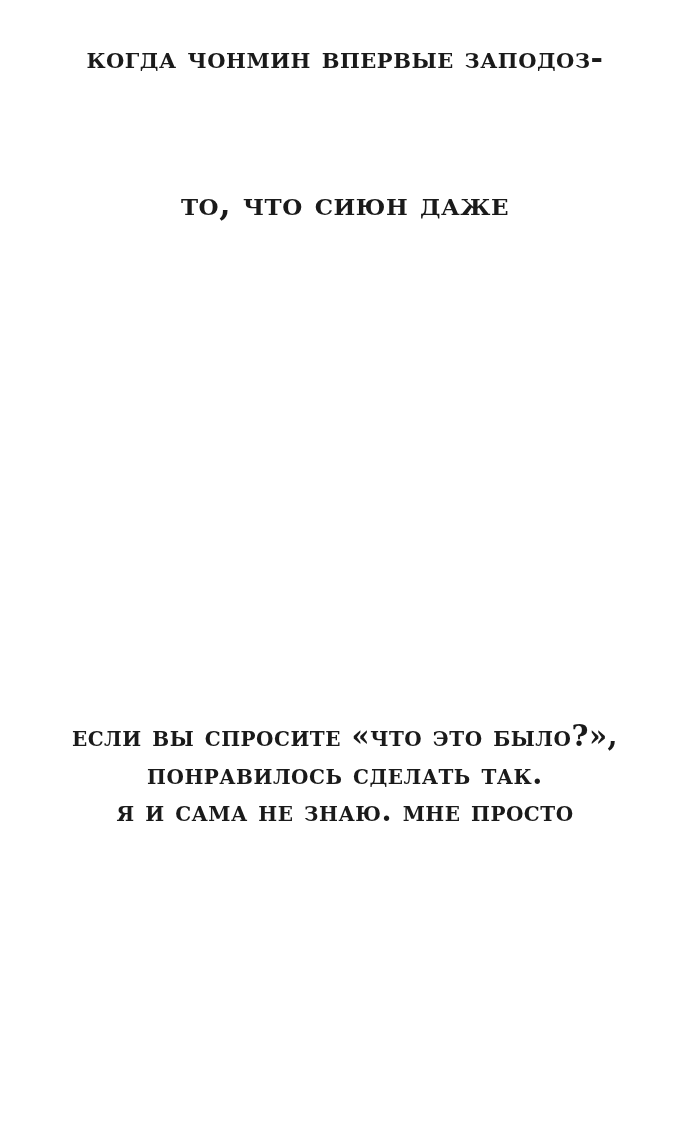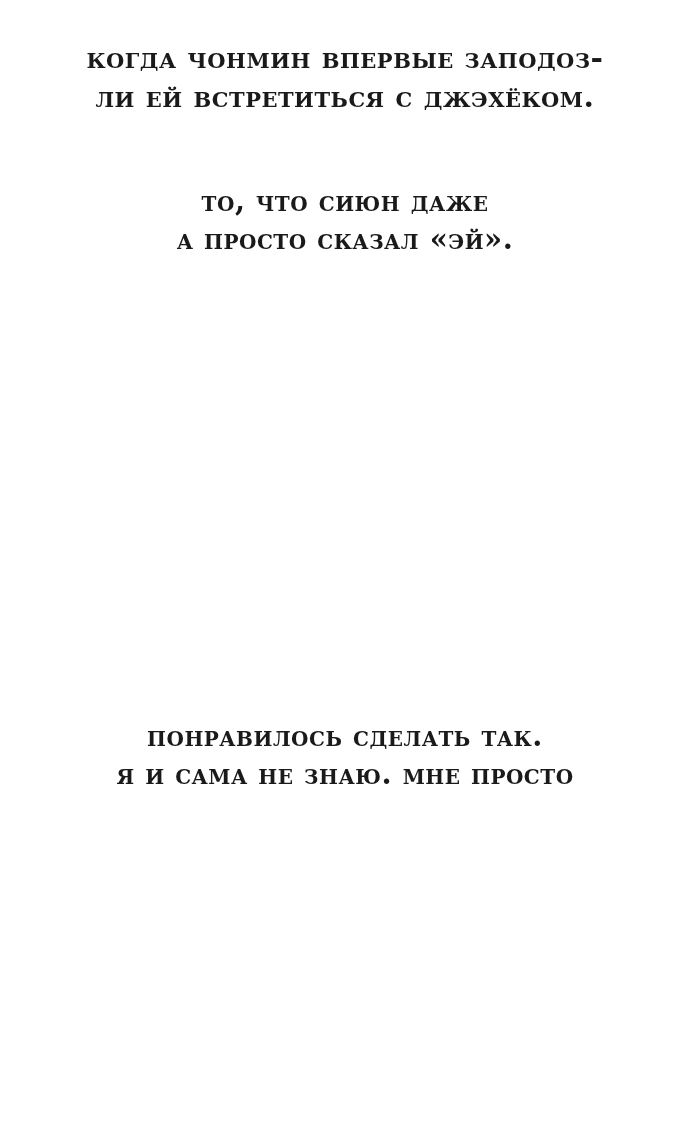--- a/index.html
+++ b/index.html
@@ -26,40 +26,39 @@
     left: 0;
     width: 690px;
     text-align: center;
     font-variant: small-caps;
     text-transform: lowercase;
     font-weight: 700;
     letter-spacing: 0.5px;
     line-height: 1.30;
   }
   .block-1 { top: 38px; font-size: 30px; }
-  .block-2 { top: 183px; font-size: 29px; }
+  .block-2 { top: 183px; font-size: 33px; }
   .block-3 { top: 718px; font-size: 29px; }
   .line {
     display: block;
     white-space: pre;
   }
 </style>
 </head>
 <body>
 
 <div class="page">
 
   <div class="text-block block-1">
     <span class="line">Когда Чонмин впервые заподоз-</span>
-    <span class="line">ли ей встретиться с Джэхёком.</span>
   </div>
 
   <div class="text-block block-2">
     <span class="line">То, что Сиюн даже</span>
-    <span class="line">а просто сказал «Эй».</span>
   </div>
 
   <div class="text-block block-3">
+    <span class="line">Если вы спросите «что это было?»,</span>
     <span class="line">понравилось сделать так.</span>
     <span class="line">я и сама не знаю. Мне просто</span>
   </div>
 
 </div>
 
 </body></html>

